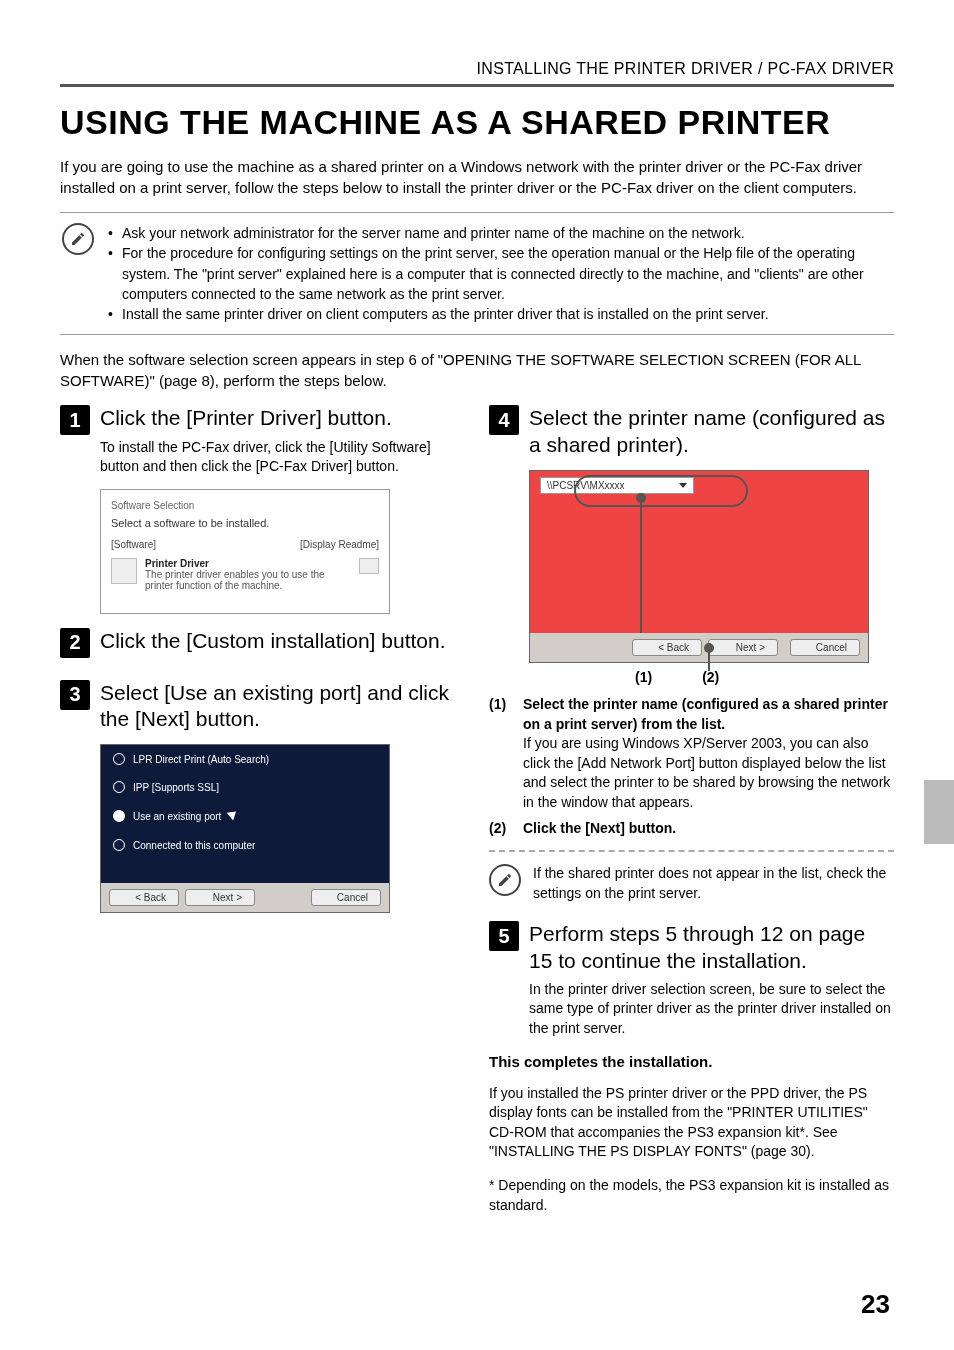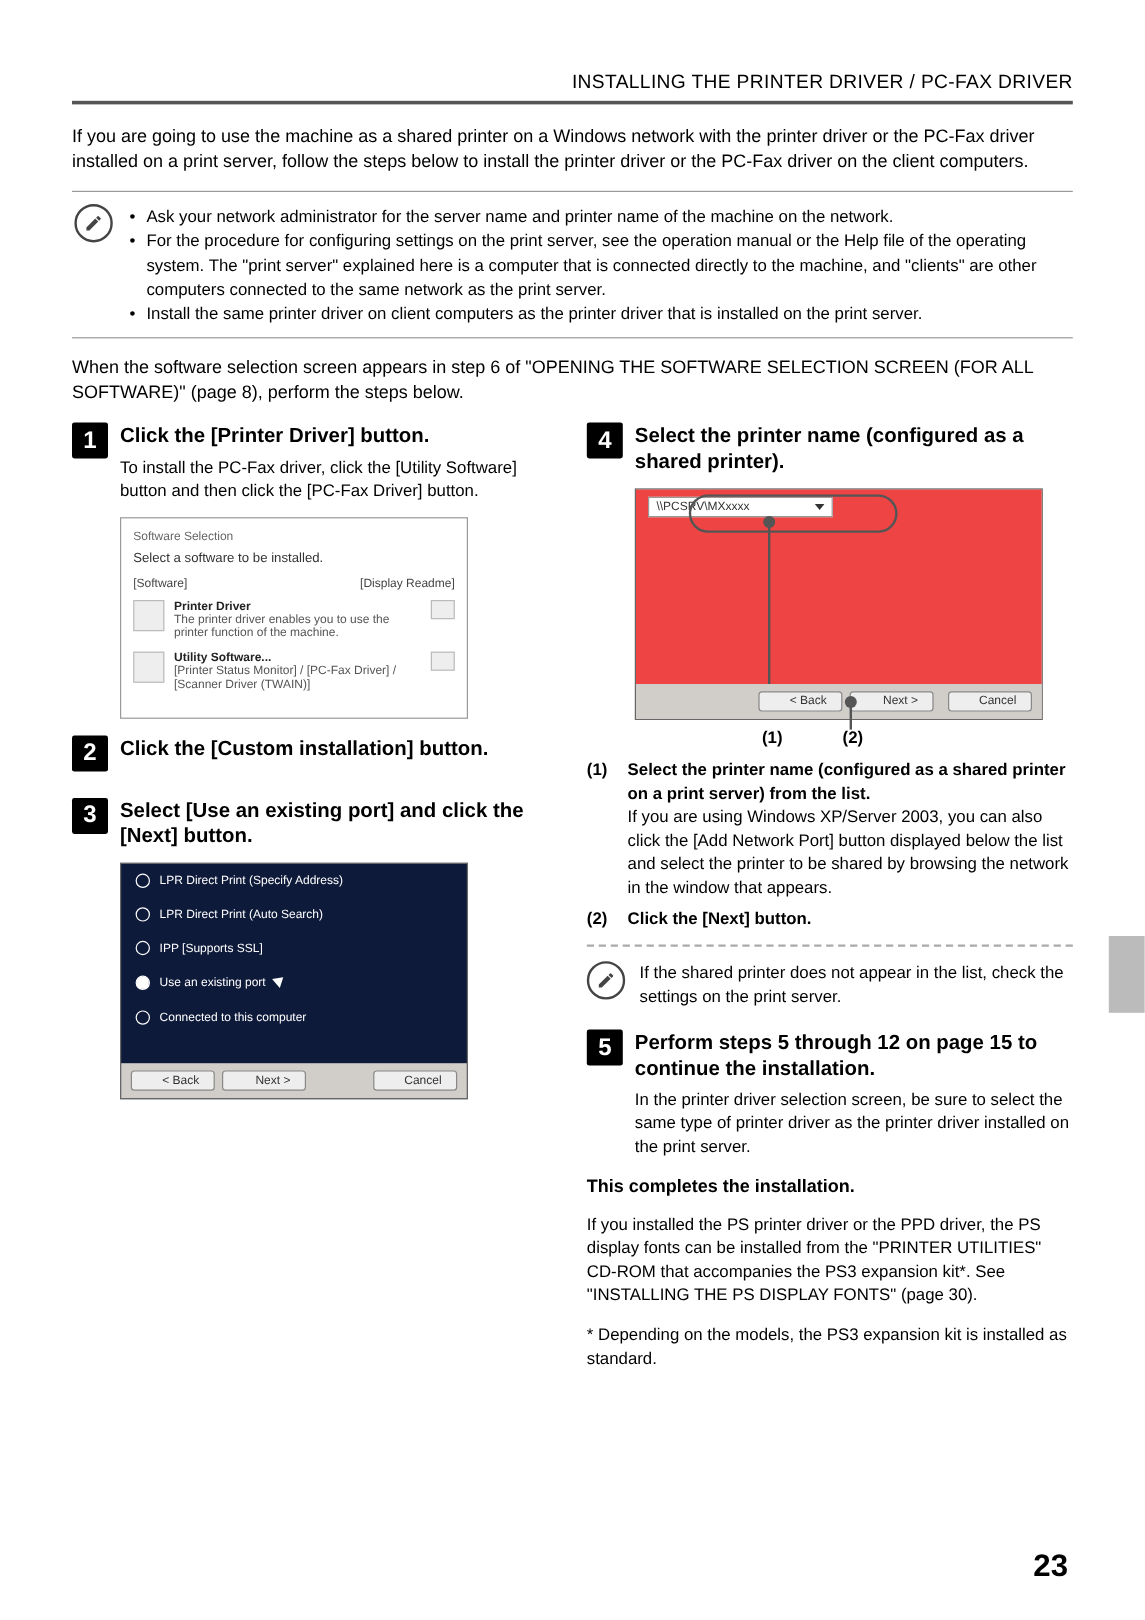--- a/index.html
+++ b/index.html
@@ -13,21 +13,21 @@
   .pencircle svg{width:16px;height:16px;}
   .notelist{font-size:14px;line-height:1.45;padding-left:0;margin:0;list-style:none;}
   .notelist li{display:flex;}
   .bull{width:14px;flex:none;}
   .lead2{font-size:15px;line-height:1.4;margin:0 0 14px 0;}
   .cols{display:flex;gap:24px;}
   .col{flex:1;min-width:0;}
   .step{display:flex;align-items:flex-start;gap:10px;margin-bottom:12px;}
   .steptext{flex:1;}
   .numbox{width:30px;height:30px;background:#000;color:#fff;font-size:20px;font-weight:bold;display:flex;align-items:center;justify-content:center;flex:none;border-radius:2px;}
-  .steptitle{font-size:17px;font-weight:bold;line-height:1.25;margin:0;}
+  .steptitle{font-size:21px;font-weight:normal;line-height:1.25;margin:0;}
   .stepsub{font-size:14px;line-height:1.4;margin:6px 0 0 0;}
   .imgframe{border:1px solid #999;background:#fff;width:290px;margin:10px 0 10px 40px;padding:10px 10px 12px 10px;box-sizing:border-box;font-size:10px;color:#555;position:relative;}
   .imgframe .ititle{font-size:11px;color:#333;margin-bottom:10px;}
   .if-row{display:flex;gap:8px;align-items:flex-start;margin-bottom:10px;}
   .if-icon{width:24px;height:24px;border:1px solid #bbb;background:#eee;flex:none;}
   .if-go{width:18px;height:14px;border:1px solid #bbb;background:#eee;flex:none;margin-left:auto;}
   .if-row b{color:#222;font-size:10px;}
   .if-textlinks{display:flex;justify-content:space-between;font-size:10px;color:#444;margin-bottom:8px;}
   .dlgdark{width:290px;margin:8px 0 8px 40px;background:#0e1a3a;color:#fff;border:1px solid #666;box-sizing:border-box;}
   .dlgdark .opt{font-size:10px;padding:8px 12px;display:flex;align-items:center;gap:8px;}
@@ -60,20 +60,21 @@
   .pg{position:absolute;right:64px;bottom:30px;font-size:26px;font-weight:bold;}
   .edge-tab{position:absolute;right:0;top:780px;width:30px;height:64px;background:#bbb;}
 </style>
 </head>
 <body>
 <div class="page">
 
   <div class="sectionhead">INSTALLING THE PRINTER DRIVER / PC-FAX DRIVER</div>
   <hr class="hr-top">
 
+  <h1 class="title">USING THE MACHINE AS A SHARED PRINTER</h1>
   <p class="intro">If you are going to use the machine as a shared printer on a Windows network with the printer driver or the PC-Fax driver installed on a print server, follow the steps below to install the printer driver or the PC-Fax driver on the client computers.</p>
 
   <div class="notebox">
     <div class="pencircle">
       <svg viewBox="0 0 24 24">
           <path fill="#444" d="M3 17.25V21h3.75L17.81 9.94l-3.75-3.75L3 17.25zM20.71 7.04a1 1 0 0 0 0-1.41l-2.34-2.34a1 1 0 0 0-1.41 0l-1.83 1.83 3.75 3.75 1.83-1.83z"></path>
         </svg>
     </div>
     <ul class="notelist">
       <li>
@@ -114,48 +115,37 @@
           <span>[Display Readme]</span>
         </div>
         <div class="if-row">
           <div class="if-icon"></div>
           <div>
             <b>Printer Driver</b><br>
             <span>The printer driver enables you to use the printer function of the machine.</span>
           </div>
           <div class="if-go"></div>
         </div>
-        <div class="if-row">
-          <div class="if-icon"></div>
-          <div>
-            <b>Utility Software...</b><br>
-            <span>[Printer Status Monitor] / [PC-Fax Driver] / [Scanner Driver (TWAIN)]</span>
-          </div>
-          <div class="if-go"></div>
-        </div>
       </div>
 
       <div class="step" style="margin-top:14px;">
         <div class="numbox">2</div>
         <div class="steptext">
           <p class="steptitle">Click the [Custom installation] button.</p>
         </div>
       </div>
 
       <div class="step" style="margin-top:22px;">
         <div class="numbox">3</div>
         <div class="steptext">
           <p class="steptitle">Select [Use an existing port] and click the [Next] button.</p>
         </div>
       </div>
 
       <div class="dlgdark">
-        <div class="opt">
-            <span>LPR Direct Print (Specify Address)</span>
-          </div>
         <div class="opt">
             <span>LPR Direct Print (Auto Search)</span>
           </div>
         <div class="opt">
             <span>IPP [Supports SSL]</span>
           </div>
         <div class="opt sel">
           <span>Use an existing port</span>
           <span class="cursor"></span>
         </div>

